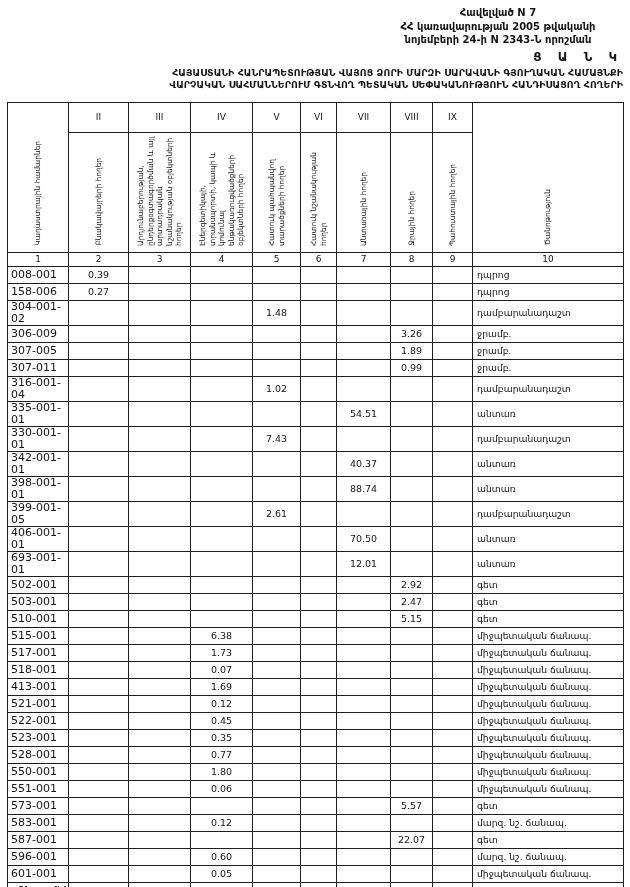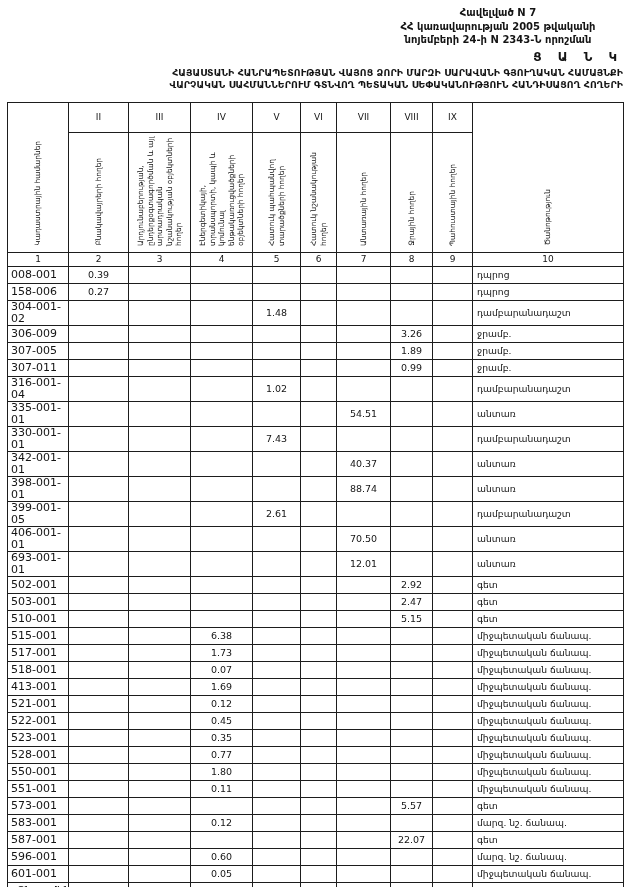--- a/index.html
+++ b/index.html
@@ -408,21 +408,21 @@
           <td class="cval"></td>
           <td class="cval"></td>
           <td class="cval"></td>
           <td class="cval"></td>
           <td class="cnote">միջպետական ճանապ.</td>
         </tr>
         <tr>
           <td class="cid">551-001</td>
           <td class="cval"></td>
           <td class="cval"></td>
-          <td class="cval">0.11</td>
+          <td class="cval">0.06</td>
           <td class="cval"></td>
           <td class="cval"></td>
           <td class="cval"></td>
           <td class="cval"></td>
           <td class="cval"></td>
           <td class="cnote">միջպետական ճանապ.</td>
         </tr>
         <tr>
           <td class="cid">573-001</td>
           <td class="cval"></td>

